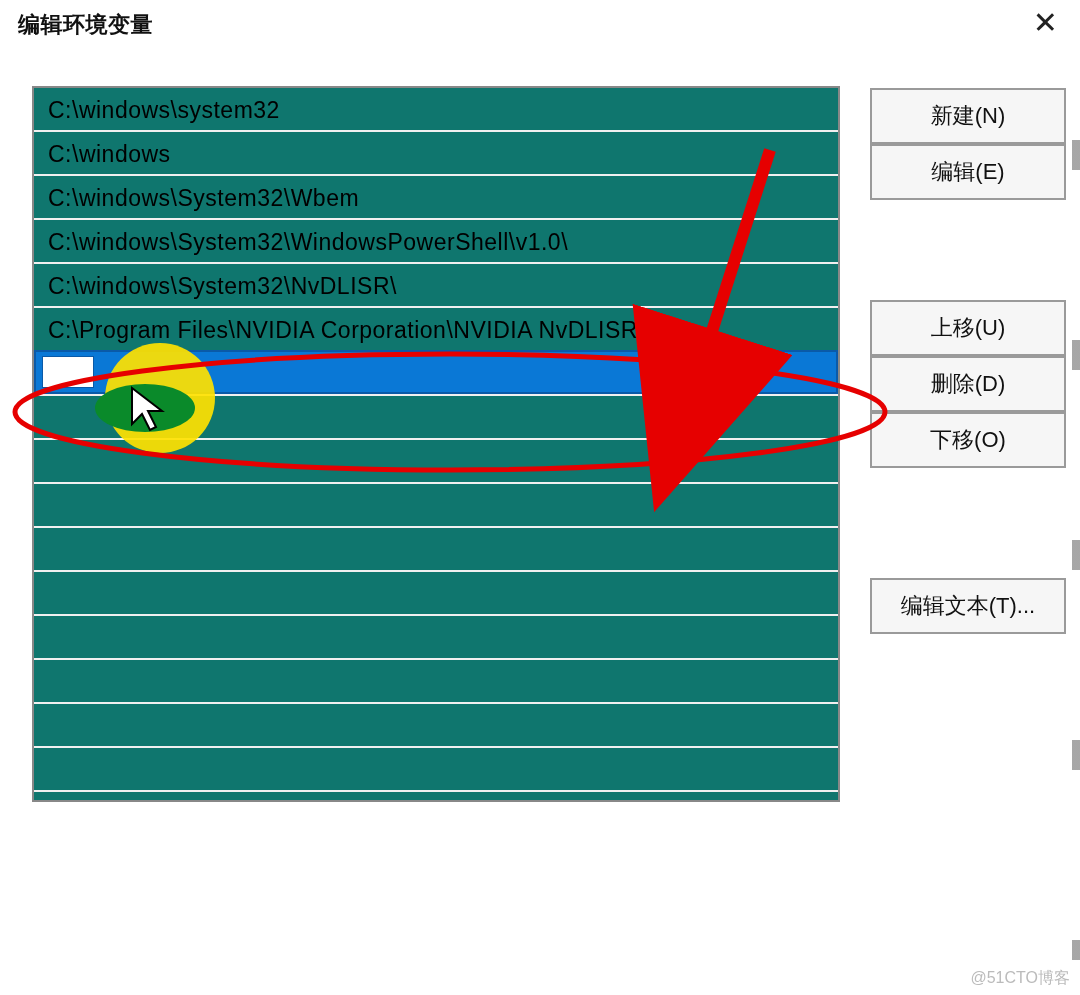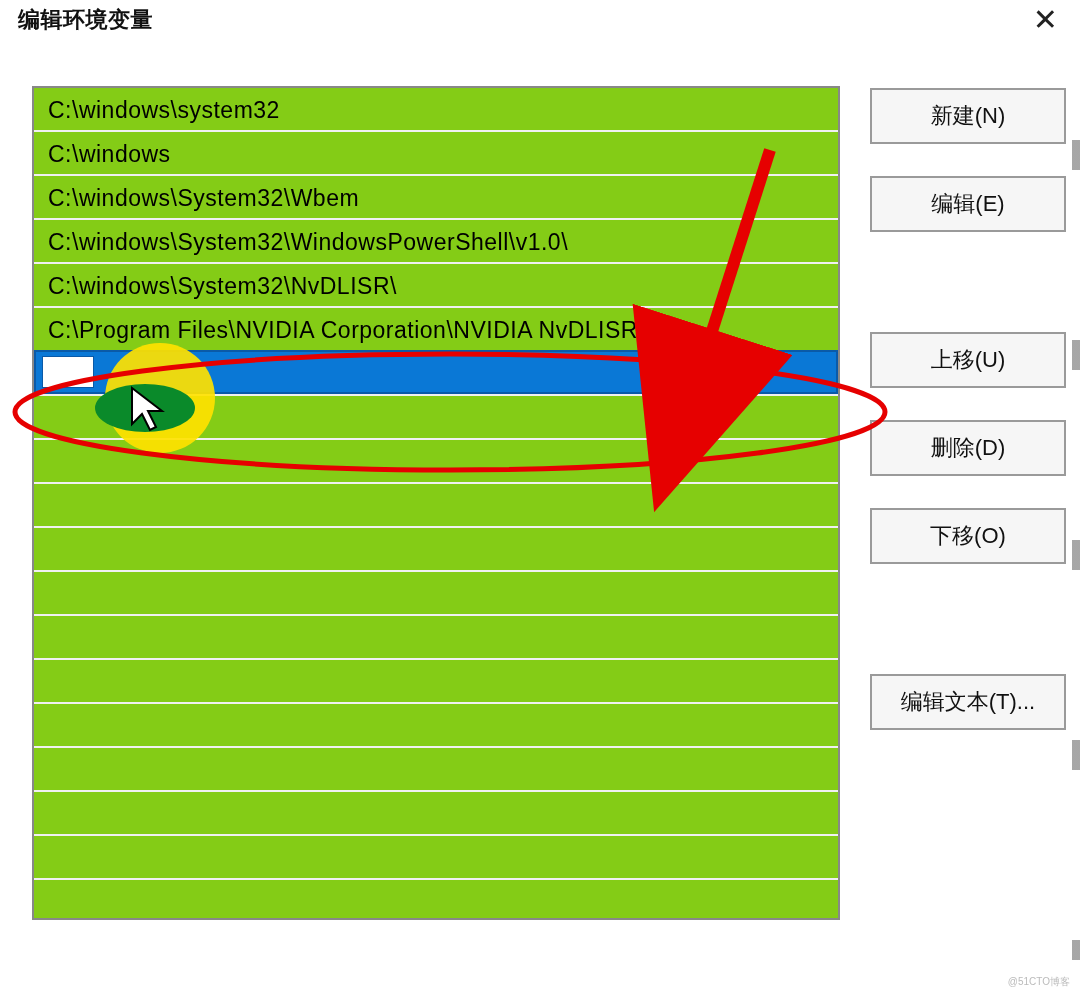--- a/index.html
+++ b/index.html
@@ -12,21 +12,21 @@
     position: relative;
     overflow: hidden;
   }
 
   
   .titlebar {
     position: absolute;
     top: 0; left: 0; right: 0;
     height: 40px;
     display: flex;
-    align-items: center;
+    align-items: flex-end;
     justify-content: space-between;
     padding: 0 14px 0 18px;
   }
   .title-text {
     font-size: 22px;
     font-weight: 600;
     color: #111;
     letter-spacing: 0.5px;
   }
   .close-x {
@@ -47,23 +47,23 @@
     right: 0;
     bottom: 0;
   }
 
   
   .listbox {
     position: absolute;
     top: 0;
     left: 0;
     width: 808px;
-    height: 834px;
+    height: 716px;
     border: 2px solid #888;
-    background: #84cc16;
+    background: #0f766e;
     overflow: hidden;
   }
   
   .listbox::before {
     content: "";
     position: absolute;
     top: 0; left: 0; right: 0; bottom: 0;
     background: repeating-linear-gradient(
       to bottom,
       transparent 0px,
@@ -108,21 +108,20 @@
   .buttons {
     position: absolute;
     top: 2px;
     left: 838px;
     width: 196px;
   }
   .btn {
     display: block;
     width: 196px;
     height: 56px;
-    margin-bottom: 32px;
     background: #f6f6f6;
     border: 2px solid #9a9a9a;
     font-size: 22px;
     color: #111;
     cursor: pointer;
     font-family: inherit;
     padding: 0;
     text-align: center;
   }
   .gap-large { margin-top: 100px; }
@@ -136,21 +135,21 @@
     height: 995px;
     pointer-events: none;
     z-index: 50;
   }
 
   
   .watermark {
     position: absolute;
     right: 10px;
     bottom: 6px;
-    font-size: 10px;
+    font-size: 16px;
     color: #bbb;
     font-family: sans-serif;
   }
 
   
   .edge-marks {
     position: absolute;
     right: 0;
     top: 60px;
     width: 8px;

